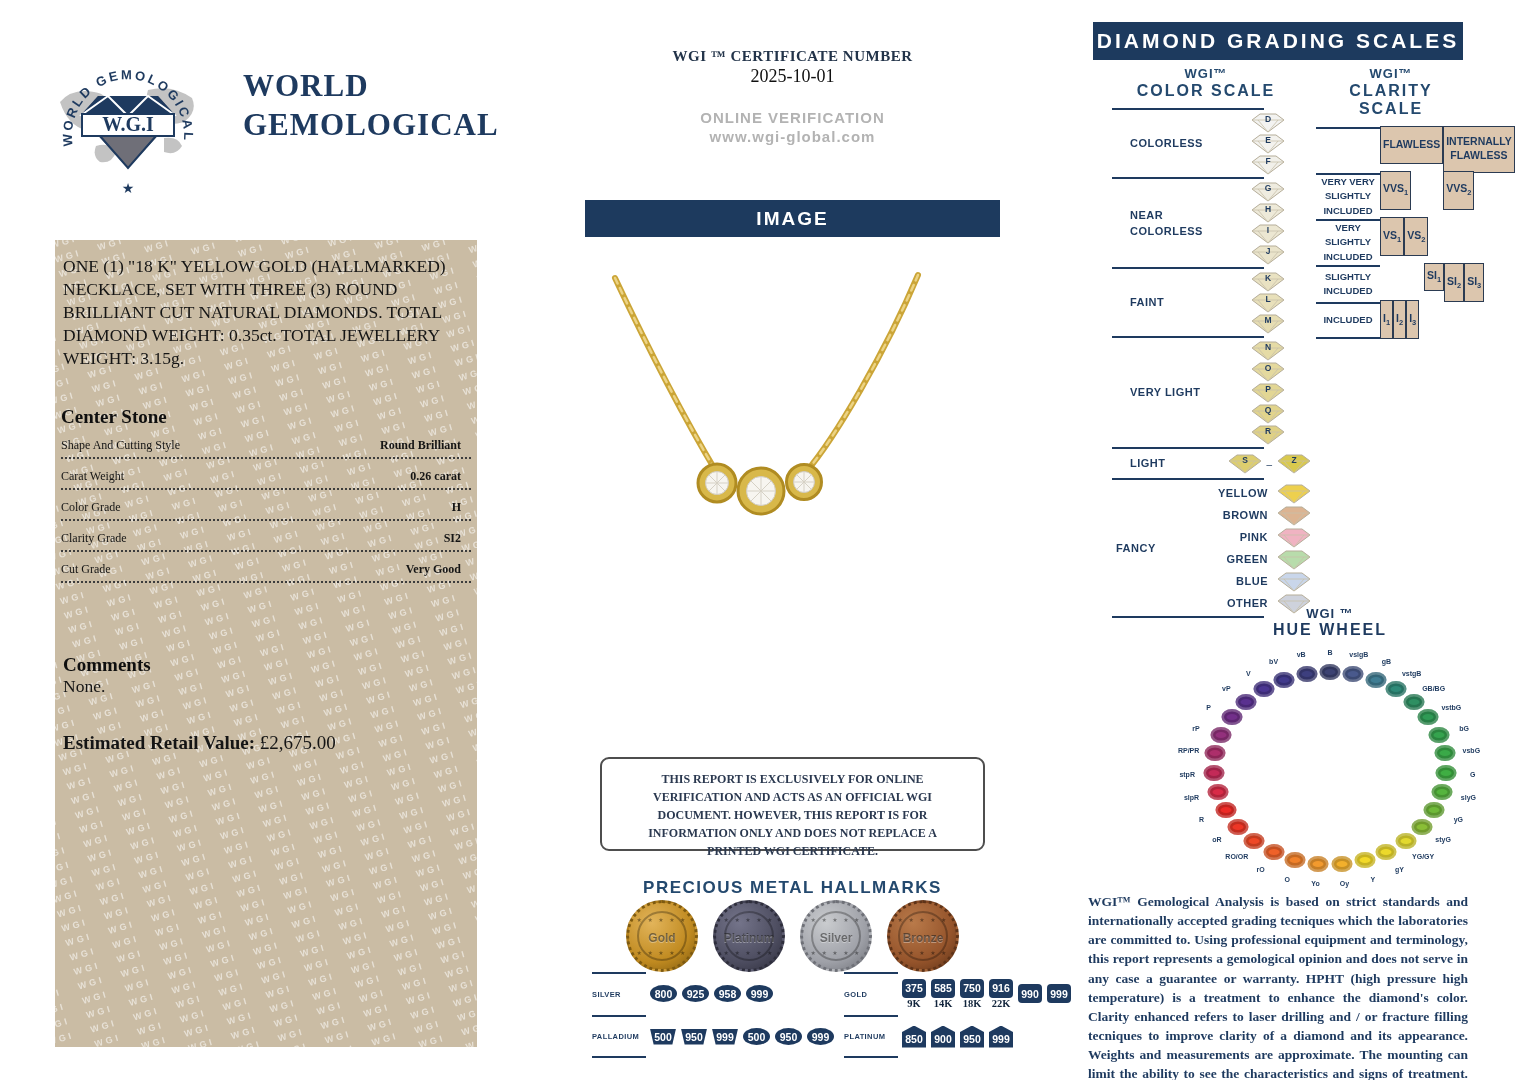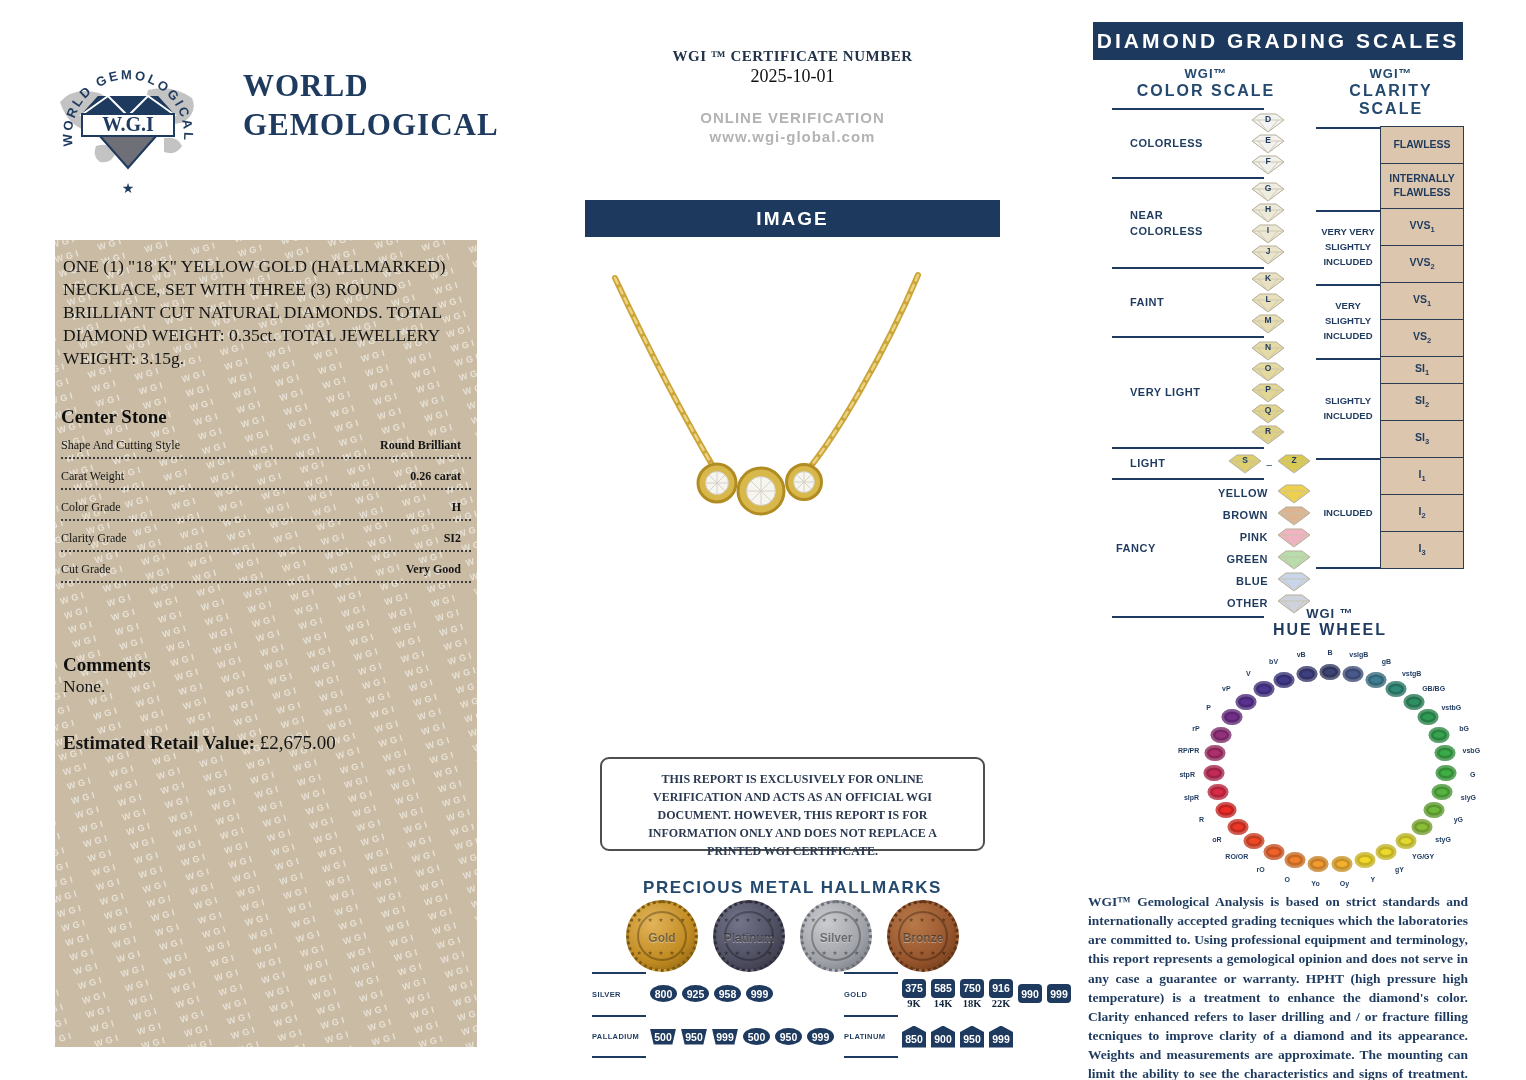--- a/index.html
+++ b/index.html
@@ -109,21 +109,21 @@
   .fancy-rows { flex:1; }
   .fancy-row { display:flex; align-items:center; justify-content:flex-end; gap:8px; height:22px; }
   .fancy-name { font-family:"Liberation Sans", sans-serif; font-weight:bold; font-size:11px;
                 letter-spacing:0.5px; color:#1e3a5f; }
   #clarity-groups { margin-top:9px; }
   .cl-group { display:flex; }
   .cl-label { width:64px; display:flex; align-items:center; justify-content:center; text-align:center;
               font-family:"Liberation Sans", sans-serif; font-weight:bold; font-size:9.5px;
               line-height:1.55; color:#1e3a5f; border-top:2px solid #1e3a5f; padding:0 2px; }
   .cl-group:last-child .cl-label { border-bottom:2px solid #1e3a5f; }
-  .cl-boxes { width:84px; display:flex; flex-direction:column; }
+  .cl-boxes { width:84px; display:flex; flex-direction:row; }
   .cl-box { border:1.5px solid #2b3b52; margin-top:-1.5px; background:#dcc6ae;
             display:flex; align-items:center; justify-content:center; text-align:center;
             font-family:"Liberation Sans", sans-serif; font-weight:bold; font-size:10.5px;
             line-height:1.3; color:#1e3a5f; padding:2px; }
   .cl-box sub { font-size:7.5px; vertical-align:-3px; }
 
   
   .hue { left:1158px; top:606px; width:344px; height:295px; }
   .hue-title { text-align:center; color:#1e3a5f; font-family:"Liberation Sans", sans-serif; font-weight:bold; }
   .ht1 { font-size:13px; letter-spacing:1px; }
@@ -633,40 +633,40 @@
                 <span>INTERNALLY FLAWLESS</span>
               </div>
             </div>
           </div>
           <div class="cl-group">
             <div class="cl-label">VERY VERY SLIGHTLY INCLUDED</div>
             <div class="cl-boxes">
               <div class="cl-box" style="height: 38.5px;">
                 <span>VVS<sub>1</sub></span>
               </div>
-              <div class="cl-box" style="height: 38.5px;">
+              <div class="cl-box" style="height: 38.5px; margin-left: 32px;">
                 <span>VVS<sub>2</sub></span>
               </div>
             </div>
           </div>
           <div class="cl-group">
             <div class="cl-label">VERY SLIGHTLY INCLUDED</div>
             <div class="cl-boxes">
               <div class="cl-box" style="height: 38.5px;">
                 <span>VS<sub>1</sub></span>
               </div>
               <div class="cl-box" style="height: 38.5px;">
                 <span>VS<sub>2</sub></span>
               </div>
             </div>
           </div>
           <div class="cl-group">
             <div class="cl-label">SLIGHTLY INCLUDED</div>
             <div class="cl-boxes">
-              <div class="cl-box" style="height: 28px;">
+              <div class="cl-box" style="height: 28px; margin-left: 44px;">
                 <span>SI<sub>1</sub></span>
               </div>
               <div class="cl-box" style="height: 38.5px;">
                 <span>SI<sub>2</sub></span>
               </div>
               <div class="cl-box" style="height: 38.5px;">
                 <span>SI<sub>3</sub></span>
               </div>
             </div>
           </div>

